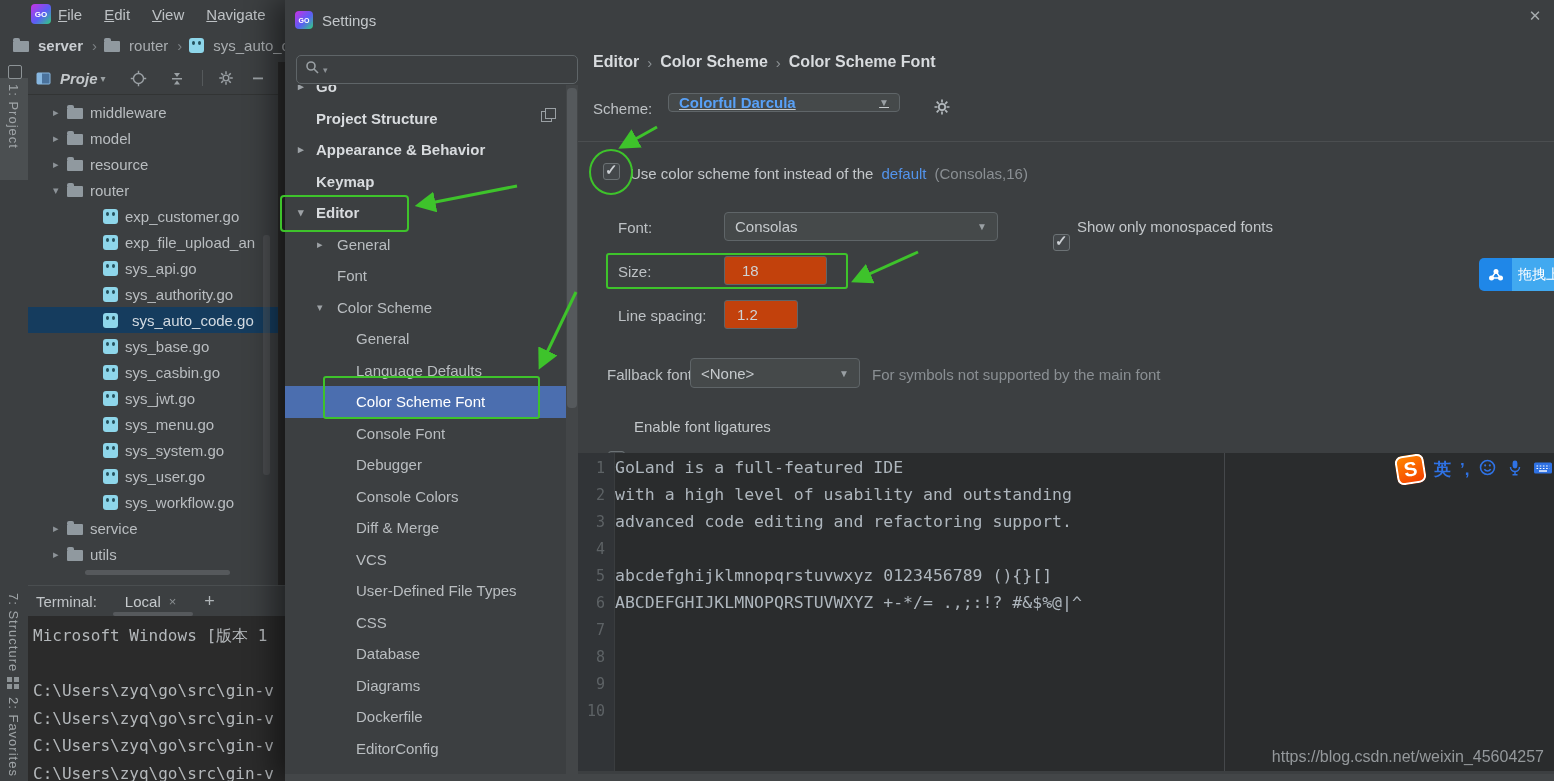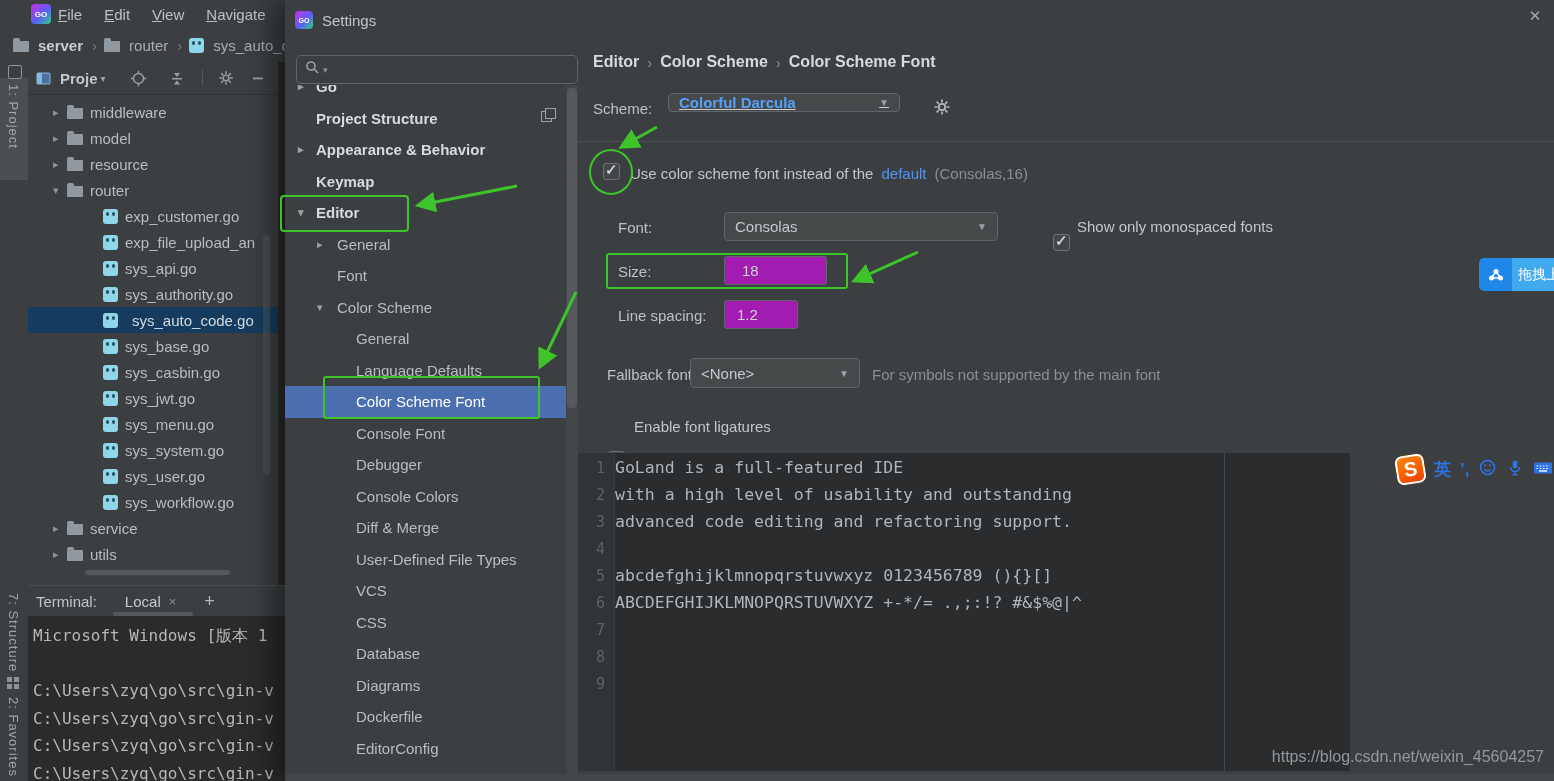--- a/index.html
+++ b/index.html
@@ -27,21 +27,21 @@
   
   #stripe{left:0;top:62px;width:28px;height:719px;background:#3c3f41;border-right:1px solid #323434;}
   .vlabel{writing-mode:vertical-rl;font-size:13px;color:#a0a5a8;letter-spacing:1px;}
   #stripe-project-bg{left:0;top:78px;width:28px;height:102px;background:#4b4f51;}
   .stripe-ico{border:1px solid #8d9396;border-radius:2px;}
 
   
   #ppanel{left:28px;top:62px;width:250px;height:523px;background:#3c3f41;}
   #phead{left:28px;top:62px;width:250px;height:32px;background:#3c3f41;border-bottom:1px solid #323434;
     display:flex;align-items:center;font-size:15px;color:#c3c7ca;}
-  #phead .ttl{font-weight:bold;margin-left:6px;}
+  #phead .ttl{font-weight:bold;margin-left:6px;font-style:italic;}
   #phead .tarr{font-size:10px;color:#9aa0a3;margin-left:3px;}
   .hico{display:flex;align-items:center;justify-content:center;width:22px;height:22px;}
   #ptree{left:28px;top:95px;width:250px;height:490px;overflow:hidden;padding-top:4px;}
   .prow{height:26px;display:flex;align-items:center;font-size:15px;color:#b9bdc0;white-space:nowrap;}
   .prow.psel{background:#153c5e;color:#d3dbe2;}
   .tarrow{width:14px;flex:none;color:#8d9398;font-size:11px;}
   .plabel{overflow:hidden;}
   
   .folder-icon{width:16px;height:11px;background:#90999f;border-radius:1px;position:relative;flex:none;margin-right:7px;margin-top:3px;}
   .folder-icon::before{content:"";position:absolute;top:-3px;left:0;width:7px;height:3px;background:#90999f;border-radius:2px 2px 0 0;}
@@ -91,33 +91,33 @@
   #stree-track{left:566px;top:85px;width:12px;height:696px;background:#434648;}
   #stree-thumb{left:567px;top:88px;width:10px;height:320px;background:#55595c;border-radius:4px;}
 
   
   #heading{left:593px;top:53px;font-size:16px;font-weight:bold;color:#d8dbde;display:flex;align-items:center;}
   #heading .hsep{color:#8c9194;font-weight:normal;padding:0 8px;font-size:15px;}
   .flabel{font-size:15px;color:#bdc1c4;}
   .combo{background:#45494a;border:1px solid #5f6568;border-radius:4px;display:flex;align-items:center;
     padding:0 10px;font-size:15px;color:#c6cacd;box-sizing:border-box;}
   .combo .carr{margin-left:auto;color:#9aa0a4;font-size:10px;}
-  .inputbox{background:#a21caf;border:1px solid #5f6568;border-radius:3px;display:flex;align-items:center;
+  .inputbox{background:#c2410c;border:1px solid #5f6568;border-radius:3px;display:flex;align-items:center;
     padding-left:17px;font-size:15px;color:#cfd3d6;box-sizing:border-box;}
   #scheme-value{font-weight:bold;color:#58a0f6;}
   #sep1{left:578px;top:141px;width:976px;height:1px;background:#4b4e50;}
   .cb{width:17px;height:17px;background:#43474a;border:1px solid #6c7275;border-radius:3px;position:relative;box-sizing:border-box;}
   .cb.on::after{content:"✓";position:absolute;left:1px;top:-3px;color:#ccd0d4;font-size:15px;font-weight:bold;}
   .cblabel{font-size:15px;color:#c3c7ca;}
   #use-row{left:630px;top:165px;display:flex;align-items:center;gap:8px;}
   #use-link{color:#5394ec;}
   #use-detail{color:#8a8f93;}
   #fb-hint{color:#8a8f93;font-size:15px;}
   
-  #preview{left:578px;top:453px;width:772px;height:318px;background:#2a2c2d;overflow:hidden;}
+  #preview{left:578px;top:453px;width:976px;height:318px;background:#2a2c2d;overflow:hidden;}
   #pv-gutter{position:absolute;left:0;top:0;width:36px;height:318px;background:#313437;border-right:1px solid #3a3d3f;}
   #pv-divider{position:absolute;left:646px;top:0;width:1px;height:318px;background:#45484b;}
   .pline{height:27px;line-height:27px;white-space:pre;font-family:"DejaVu Sans Mono",monospace;}
   .lnum{display:inline-block;width:27px;text-align:right;margin-right:10px;color:#5d6265;font-size:15px;}
   .ptext{font-size:16.5px;color:#aeb6bd;}
   #footer-strip{left:285px;top:774px;width:1269px;height:7px;background:#434648;}
 
   
   #anno{left:0;top:0;pointer-events:none;}
   #watermark{left:1240px;top:748px;width:304px;text-align:right;font-size:16px;color:#94989b;}
@@ -383,24 +383,24 @@
         <div class="srow" style="padding-left: 71px;">
           <span class="slabel">Debugger</span>
         </div>
         <div class="srow" style="padding-left: 71px;">
           <span class="slabel">Console Colors</span>
         </div>
         <div class="srow" style="padding-left: 71px;">
           <span class="slabel">Diff &amp; Merge</span>
         </div>
         <div class="srow" style="padding-left: 71px;">
+          <span class="slabel">VCS</span>
+        </div>
+        <div class="srow" style="padding-left: 71px;">
           <span class="slabel">User-Defined File Types</span>
-        </div>
-        <div class="srow" style="padding-left: 71px;">
-          <span class="slabel">VCS</span>
         </div>
         <div class="srow" style="padding-left: 71px;">
           <span class="slabel">CSS</span>
         </div>
         <div class="srow" style="padding-left: 71px;">
           <span class="slabel">Database</span>
         </div>
         <div class="srow" style="padding-left: 71px;">
           <span class="slabel">Diagrams</span>
         </div>
@@ -482,20 +482,21 @@
     <div id="pv-lines" style="position:relative;padding-top:1px;">
         <div class="pline"><span class="lnum">1</span><span class="ptext">GoLand is a full-featured IDE</span></div>
         <div class="pline"><span class="lnum">2</span><span class="ptext">with a high level of usability and outstanding</span></div>
         <div class="pline"><span class="lnum">3</span><span class="ptext">advanced code editing and refactoring support.</span></div>
         <div class="pline"><span class="lnum">4</span><span class="ptext"></span></div>
         <div class="pline"><span class="lnum">5</span><span class="ptext">abcdefghijklmnopqrstuvwxyz 0123456789 (){}[]</span></div>
         <div class="pline"><span class="lnum">6</span><span class="ptext">ABCDEFGHIJKLMNOPQRSTUVWXYZ +-*/= .,;:!? #&amp;$%@|^</span></div>
         <div class="pline"><span class="lnum">7</span><span class="ptext"></span></div>
         <div class="pline"><span class="lnum">8</span><span class="ptext"></span></div>
         <div class="pline"><span class="lnum">9</span><span class="ptext"></span></div>
+        <div class="pline"><span class="lnum">10</span><span class="ptext"></span></div>
       </div>
   </div>
   <div id="footer-strip" class="abs"></div>
 
   <svg id="anno" class="abs" width="1554" height="781">
     <defs>
       <marker id="ah" markerWidth="7" markerHeight="7" refX="5.2" refY="3.5" orient="auto">
         <path d="M0,0 L7,3.5 L0,7 z" fill="#3ec32b"></path>
       </marker>
     </defs>

